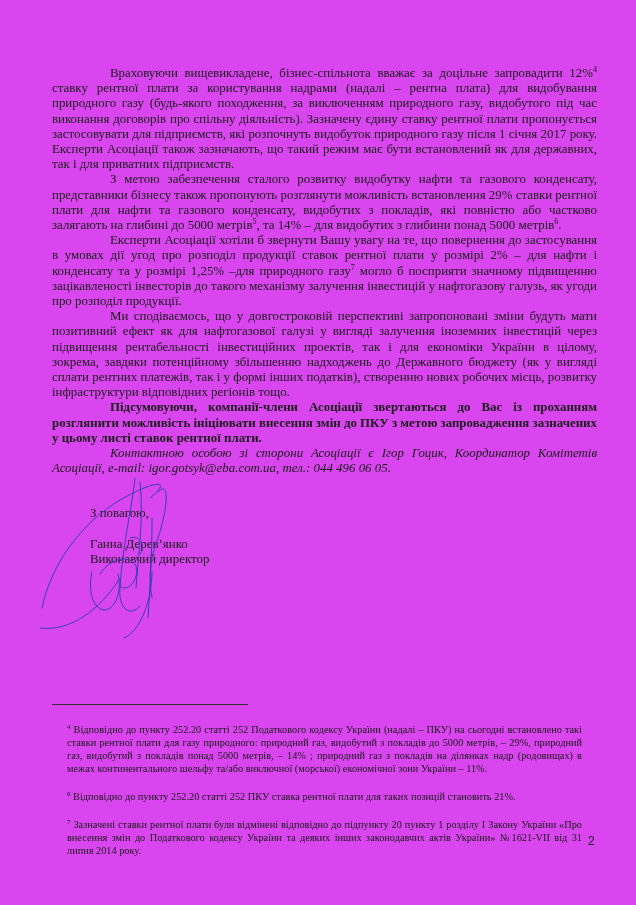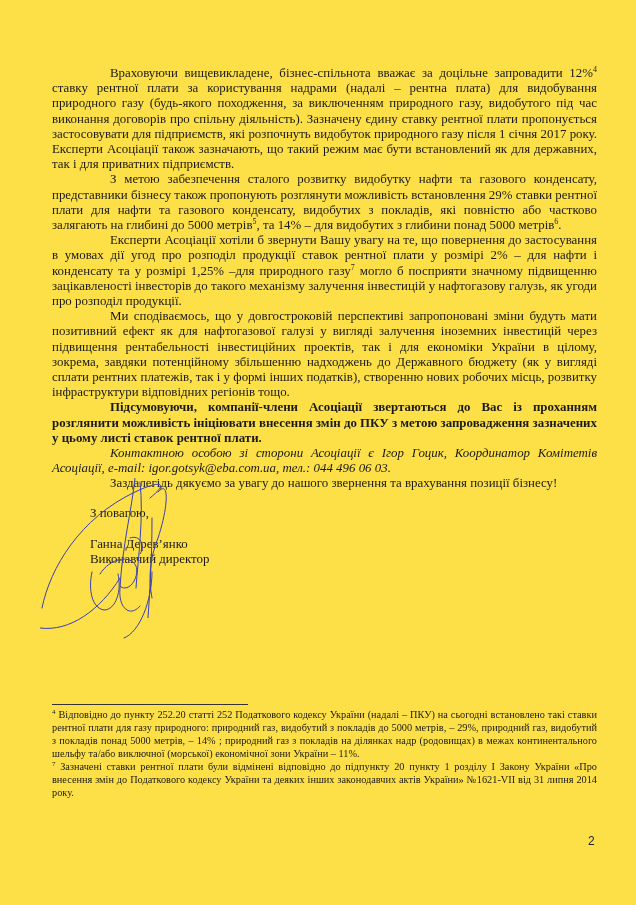--- a/index.html
+++ b/index.html
@@ -1,54 +1,53 @@
 <!DOCTYPE html>
 <html><head>
 <meta charset="utf-8">
 <style>
   html, body { margin: 0; padding: 0; background: #ffffff; }
   body { width: 636px; height: 905px; position: relative; overflow: hidden;
          font-family: "Liberation Serif", "DejaVu Serif", serif; color: #1a1a1a; }
-  .page { position: absolute; left: 0; top: 0; width: 636px; height: 905px; background: #fde047; }
+  .page { position: absolute; left: 0; top: 0; width: 636px; height: 905px; background: #d946ef; }
   .body-text { position: absolute; left: 52px; top: 66px; width: 545px;
                font-size: 12.9px; line-height: 15.2px; text-align: justify; }
   .body-text p { margin: 0; text-indent: 58px; }
   .body-text p.bold { font-weight: bold; }
   .body-text p.italic { font-style: italic; }
   .body-text a { color: #1a1a1a; }
   sup { font-size: 8px; line-height: 0; vertical-align: super; }
   .sign { position: absolute; left: 90px; font-size: 12.9px; line-height: 15.2px; }
   .signature { position: absolute; left: 40px; top: 478px; width: 300px; height: 140px; }
   .fn-sep { position: absolute; left: 52px; top: 704px; width: 196px; height: 0; border-top: 1px solid #333; }
   .footnotes { position: absolute; left: 52px; top: 708px; width: 545px;
                font-size: 10.3px; line-height: 13px; text-align: justify; }
-  .footnotes p { margin: 0; }
+  .footnotes p { margin: 15px; }
   .footnotes sup { font-size: 7px; }
   .page-number { position: absolute; left: 588px; top: 834px; font-family: "Liberation Sans", "DejaVu Sans", sans-serif;
                  font-size: 12px; color: #222; }
 </style>
 </head>
 <body>
 
 <div class="page">
 
   <div class="body-text">
     <p><span>Враховуючи вищевикладене, бізнес-спільнота вважає за доцільне запровадити 12%</span><sup>4</sup><span> ставку рентної плати за користування надрами (надалі – рентна плата) для видобування природного газу (будь-якого походження, за виключенням природного газу, видобутого під час виконання договорів про спільну діяльність). Зазначену єдину ставку рентної плати пропонується застосовувати для підприємств, які розпочнуть видобуток природного газу після 1 січня 2017 року. Експерти Асоціації також зазначають, що такий режим має бути встановлений як для державних, так і для приватних підприємств.</span></p>
 
     <p><span>З метою забезпечення сталого розвитку видобутку нафти та газового конденсату, представники бізнесу також пропонують розглянути можливість встановлення 29% ставки рентної плати для нафти та газового конденсату, видобутих з покладів, які повністю або частково залягають на глибині до 5000 метрів</span><sup>5</sup><span>, та 14% – для видобутих з глибини понад 5000 метрів</span><sup>6</sup><span>.</span></p>
 
     <p><span>Експерти Асоціації хотіли б звернути Вашу увагу на те, що повернення до застосування в умовах дії угод про розподіл продукції ставок рентної плати у розмірі 2% – для нафти і конденсату та у розмірі 1,25% –для природного газу</span><sup>7</sup><span> могло б посприяти значному підвищенню зацікавленості інвесторів до такого механізму залучення інвестицій у нафтогазову галузь, як угоди про розподіл продукції.</span></p>
 
     <p><span>Ми сподіваємось, що у довгостроковій перспективі запропоновані зміни будуть мати позитивний ефект як для нафтогазової галузі у вигляді залучення іноземних інвестицій через підвищення рентабельності інвестиційних проектів, так і для економіки України в цілому, зокрема, завдяки потенційному збільшенню надходжень до Державного бюджету (як у вигляді сплати рентних платежів, так і у формі інших податків), створенню нових робочих місць, розвитку інфраструктури відповідних регіонів тощо.</span></p>
 
     <p class="bold"><span>Підсумовуючи, компанії-члени Асоціації звертаються до Вас із проханням розглянити можливість ініціювати внесення змін до ПКУ з метою запровадження зазначених у цьому листі ставок рентної плати.</span></p>
 
-    <p class="italic"><span>Контактною особою зі сторони Асоціації є Ігор Гоцик, Координатор Комітетів Асоціації, e-mail: </span><a>igor.gotsyk@eba.com.ua</a><span>, тел.: 044 496 06 03.</span></p>
+    <p class="italic"><span>Контактною особою зі сторони Асоціації є Ігор Гоцик, Координатор Комітетів Асоціації, e-mail: </span><a>igor.gotsyk@eba.com.ua</a><span>, тел.: 044 496 06 05.</span></p>
 
-    <p><span>Заздалегідь дякуємо за увагу до нашого звернення та врахування позиції бізнесу!</span></p>
   </div>
 
   <div class="sign" style="top:506px;">З повагою,</div>
   <div class="sign" style="top:537px;">Ганна Дерев’янко</div>
   <div class="sign" style="top:552px;">Виконавчий директор</div>
 
   <svg class="signature" viewBox="0 0 300 140" fill="none" stroke="#3a3fb0" stroke-width="1" stroke-linecap="round">
     <path d="M2 130 C 10 90, 40 40, 95 14 C 120 2, 130 4, 110 20"></path>
     <path d="M95 0 C 92 30, 82 70, 80 110 C 78 130, 90 140, 100 128"></path>
     <path d="M100 4 C 104 40, 98 80, 96 110"></path>
@@ -60,17 +59,18 @@
   <svg style="position:absolute;left:40px;top:570px;width:120px;height:70px;" viewBox="0 0 120 70" fill="none" stroke="#3a3fb0" stroke-width="1" stroke-linecap="round">
     <path d="M0 58 C 30 62, 60 40, 80 8"></path>
     <path d="M52 2 C 48 20, 52 38, 64 40 C 76 40, 82 20, 78 4"></path>
     <path d="M112 2 C 112 30, 100 62, 84 68"></path>
   </svg>
 
   <div class="fn-sep"></div>
 
   <div class="footnotes">
     <p><sup>4</sup><span> Відповідно до пункту 252.20 статті 252 Податкового кодексу України (надалі – ПКУ) на сьогодні встановлено такі ставки рентної плати для газу природного: природний газ, видобутий з покладів до 5000 метрів, – 29%, природний газ, видобутий з покладів понад 5000 метрів, – 14% ; природний газ з покладів на ділянках надр (родовищах) в межах континентального шельфу та/або виключної (морської) економічної зони України – 11%.</span></p>
+    <p><sup>6</sup><span> Відповідно до пункту 252.20 статті 252 ПКУ ставка рентної плати для таких позицій становить 21%.</span></p>
     <p><sup>7</sup><span> Зазначені ставки рентної плати були відмінені відповідно до підпункту 20 пункту 1 розділу І Закону України «Про внесення змін до Податкового кодексу України та деяких інших законодавчих актів України» №1621-VII від 31 липня 2014 року.</span></p>
   </div>
 
   <div class="page-number">2</div>
 </div>
 
 </body></html>

